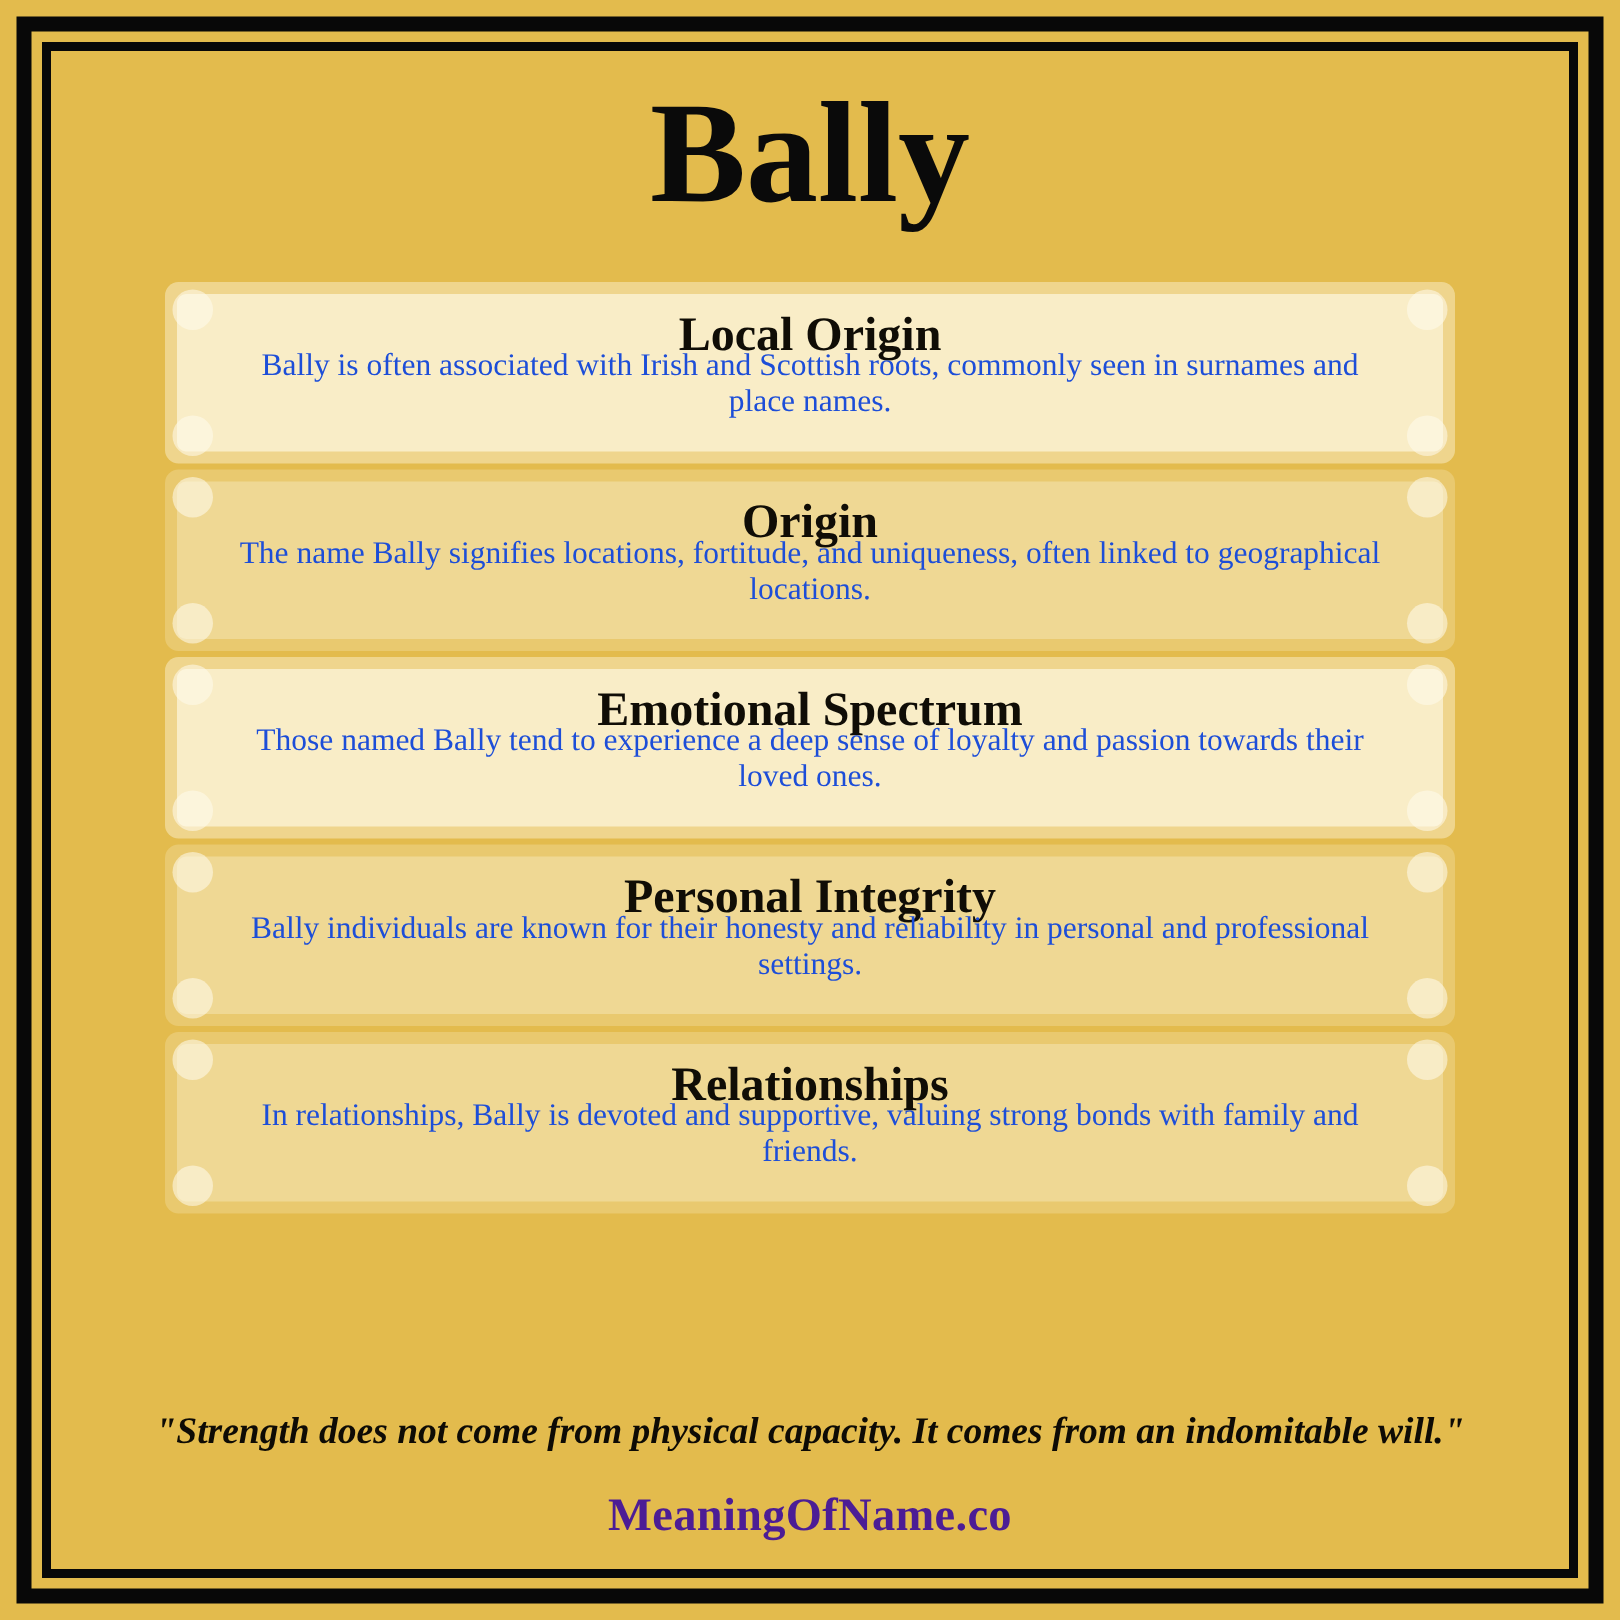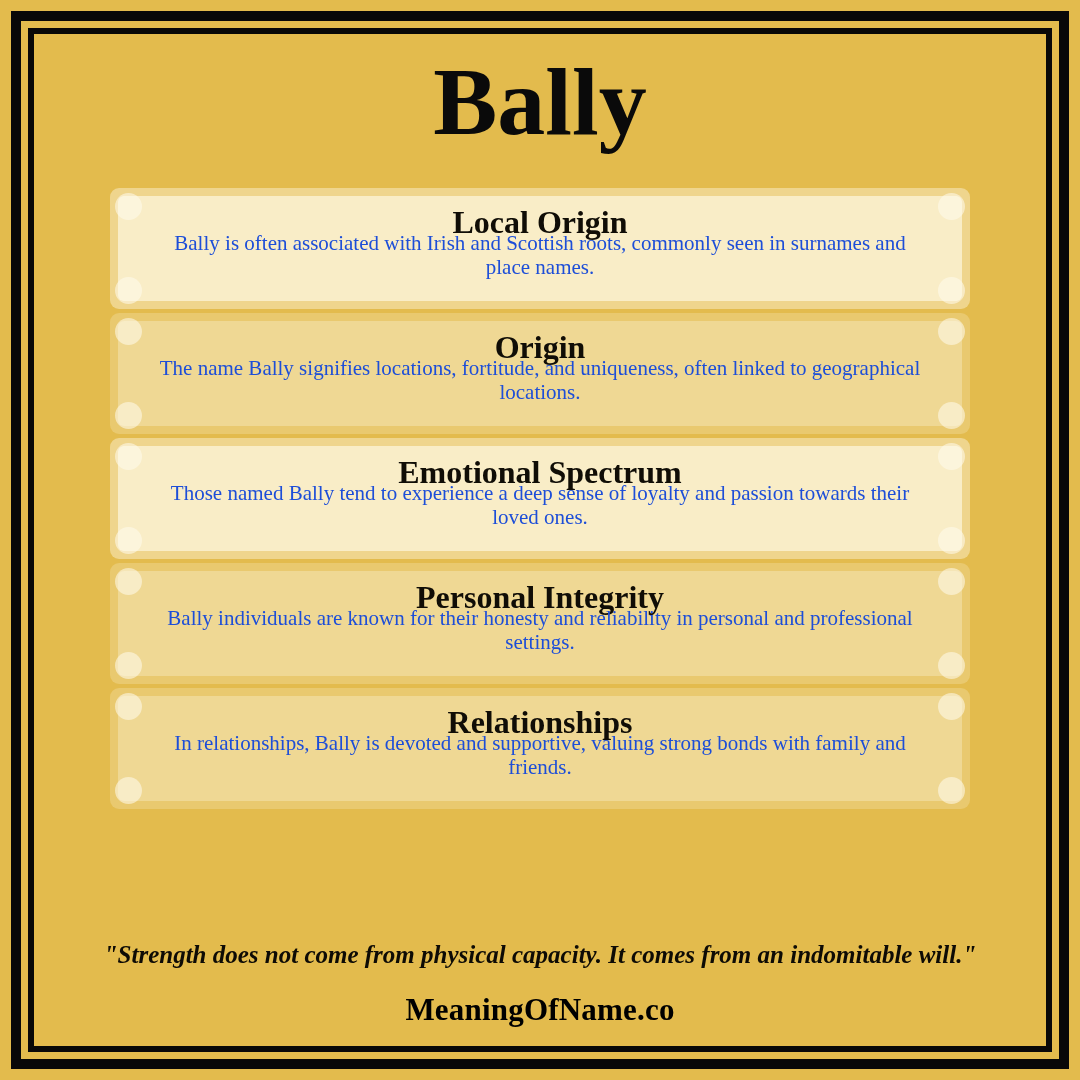--- a/index.html
+++ b/index.html
@@ -139,21 +139,21 @@
     color: #0e0b05;
     text-align: center;
     line-height: 1.15;
     white-space: nowrap;
     font-family: "Liberation Serif", "DejaVu Serif", serif;
   }
   #brand {
     margin-top: 22px;
     font-size: 31px;
     font-weight: bold;
-    color: #000000;
+    color: #4c1d95;
     letter-spacing: 0.2px;
     font-family: "Liberation Serif", "DejaVu Serif", serif;
   }
 </style>
 </head>
 <body>
 
 <div id="poster">
 
   <div class="frame-outer"></div>

